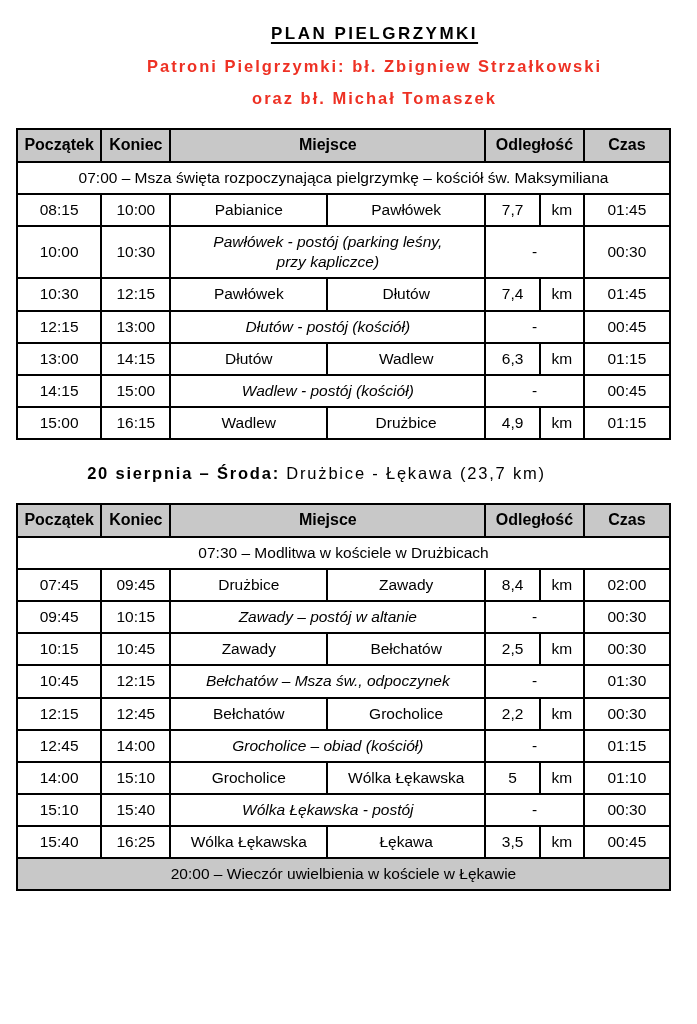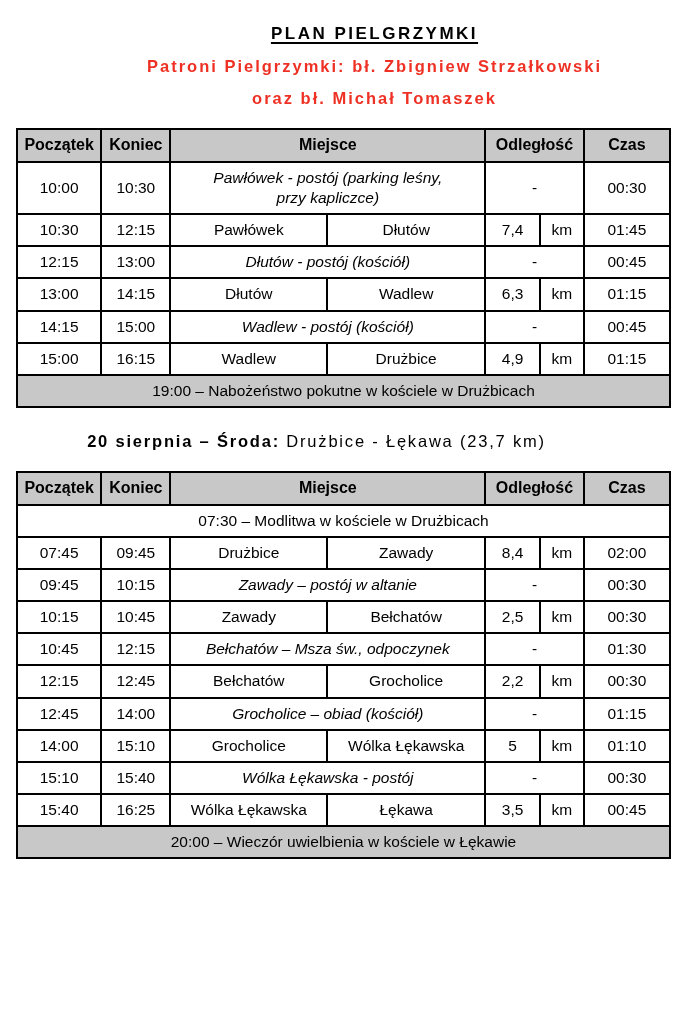--- a/index.html
+++ b/index.html
@@ -79,20 +79,32 @@
         <tr>
           <th>Początek</th>
           <th>Koniec</th>
           <th colspan="2">Miejsce</th>
           <th colspan="2">Odległość</th>
           <th>Czas</th>
         </tr>
       </thead>
       <tbody>
             <tr>
+              <td colspan="7">07:00 – Msza święta rozpoczynająca pielgrzymkę – kościół św. Maksymiliana</td>
+            </tr>
+            <tr>
+              <td>08:15</td>
+              <td>10:00</td>
+              <td>Pabianice</td>
+              <td>Pawłówek</td>
+              <td>7,7</td>
+              <td>km</td>
+              <td>01:45</td>
+            </tr>
+            <tr>
               <td>10:00</td>
               <td>10:30</td>
               <td colspan="2" class="desc">Pawłówek - postój (parking leśny,
 przy kapliczce)</td>
               <td colspan="2">-</td>
               <td>00:30</td>
             </tr>
             <tr>
               <td>10:30</td>
               <td>12:15</td>
@@ -126,23 +138,20 @@
               <td>00:45</td>
             </tr>
             <tr>
               <td>15:00</td>
               <td>16:15</td>
               <td>Wadlew</td>
               <td>Drużbice</td>
               <td>4,9</td>
               <td>km</td>
               <td>01:15</td>
-            </tr>
-            <tr>
-              <td colspan="7" class="grayrow">19:00 – Nabożeństwo pokutne w kościele w Drużbicach</td>
             </tr>
           </tbody>
     </table>
   </section>
 
   <section class="day">
     <h2 class="day-heading"><span class="hb">20 sierpnia – Środa:</span><span class="hr"> Drużbice - Łękawa (23,7 km)</span></h2>
     <table class="schedule">
       <colgroup>
         <col class="w1">

